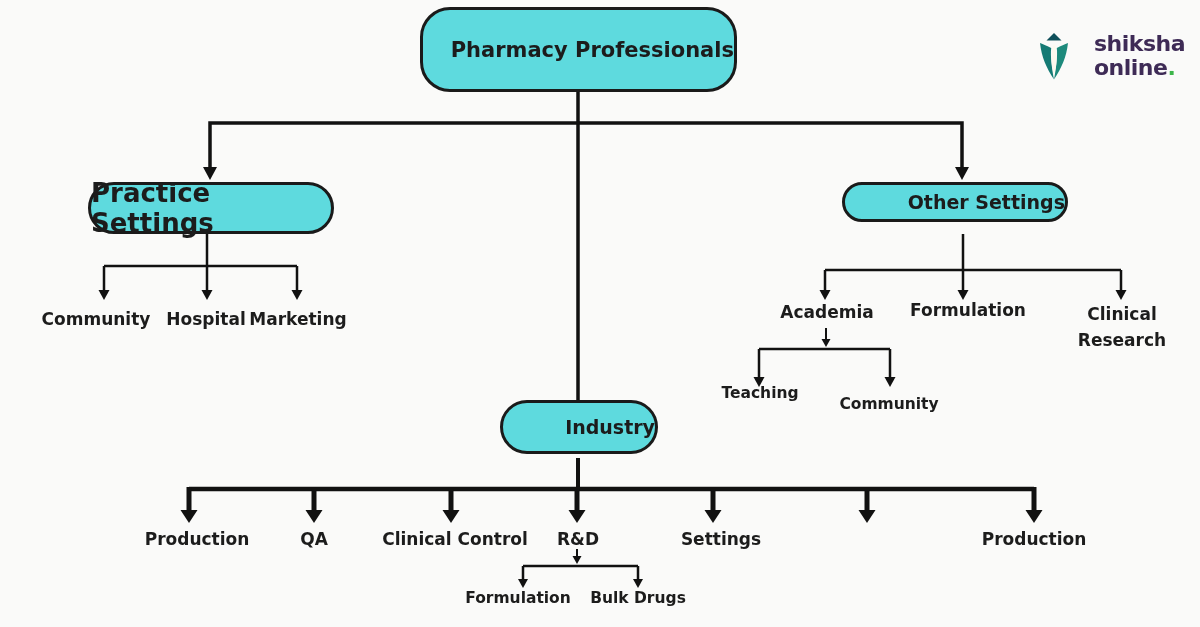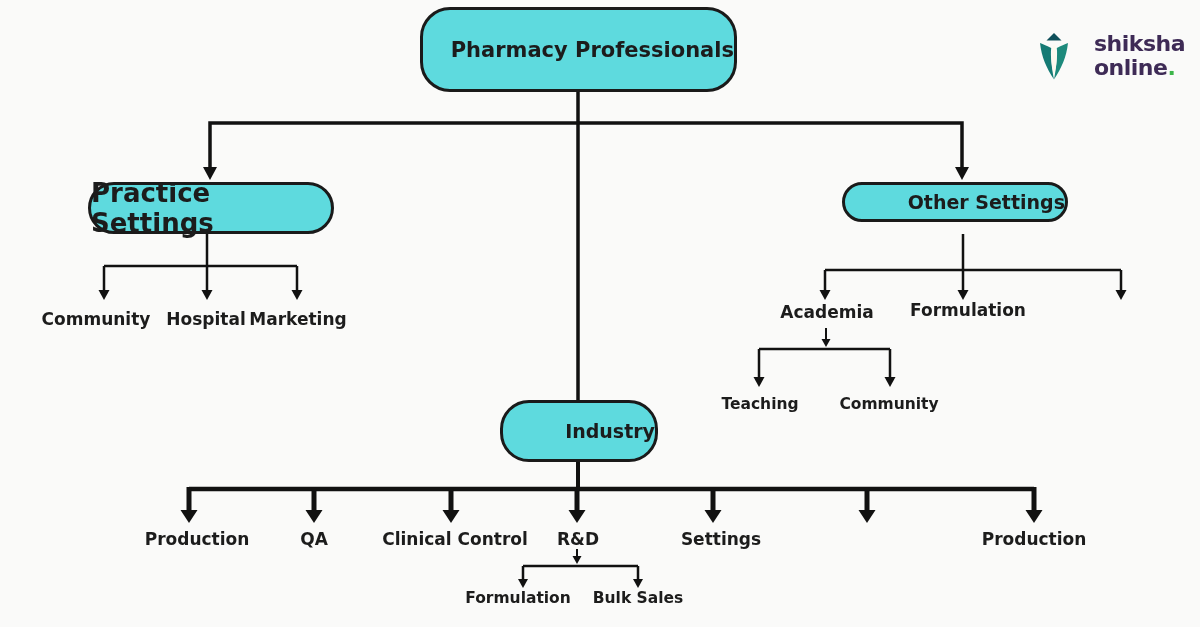--- a/index.html
+++ b/index.html
@@ -12,21 +12,21 @@
   .node {
     position:absolute; box-sizing:border-box;
     background:var(--node_fill,#5edade);
     border:3px solid var(--node_border,#1a1a1a);
     display:flex; align-items:center; justify-content:flex-end;
     font-weight:bold; color:var(--text,#1c1c1c);
   }
   .node-root     { left:420px; top:7px;   width:317px; height:85px; border-radius:30px; font-size:21px; }
   .node-practice { left:88px;  top:182px; width:246px; height:52px; border-radius:26px; font-size:26px; }
   .node-other    { left:842px; top:182px; width:226px; height:40px; border-radius:26px; font-size:19px; }
-  .node-industry { left:500px; top:400px; width:158px; height:62px; border-radius:29px; font-size:19px; }
+  .node-industry { left:500px; top:400px; width:158px; height:54px; border-radius:29px; font-size:19px; }
   .lbl {
     position:absolute; transform:translateX(-50%);
     font-weight:bold; white-space:nowrap; color:var(--text,#1c1c1c);
   }
   .lbl-md { font-size:17px; }
   .lbl-sm { font-size:15.5px; }
   .lbl-wrap { white-space:normal; width:114px; text-align:center; line-height:1.55; }
   .logo { position:absolute; left:1037px; top:32px; display:flex; gap:23px; align-items:flex-start; }
   .logo-icon { width:34px; height:50px; }
   .logo-text { font-weight:bold; color:var(--logo_purple,#3e2b56); font-size:22px; line-height:24px; letter-spacing:-0.5px; }
@@ -88,33 +88,34 @@
   <div class="node node-industry">
     <span>Industry</span>
   </div>
 
   <div class="lbl lbl-md" style="left:96px;  top:309px">Community</div>
   <div class="lbl lbl-md" style="left:206px; top:309px">Hospital</div>
   <div class="lbl lbl-md" style="left:298px; top:309px">Marketing</div>
 
   <div class="lbl lbl-md" style="left:827px;  top:302px">Academia</div>
   <div class="lbl lbl-md" style="left:968px;  top:300px">Formulation</div>
+  <div class="lbl lbl-md lbl-wrap" style="left:1122px; top:301px">Clinical Research</div>
 
-  <div class="lbl lbl-sm" style="left:760px; top:395px">Teaching</div>
+  <div class="lbl lbl-sm" style="left:760px; top:384px">Teaching</div>
   <div class="lbl lbl-sm" style="left:889px; top:395px">Community</div>
 
   <div class="lbl lbl-md" style="left:197px;  top:529px">Production</div>
   <div class="lbl lbl-md" style="left:314px;  top:529px">QA</div>
   <div class="lbl lbl-md" style="left:455px;  top:529px">Clinical Control</div>
   <div class="lbl lbl-md" style="left:578px;  top:529px">R&amp;D</div>
   <div class="lbl lbl-md" style="left:721px;  top:529px">Settings</div>
   <div class="lbl lbl-md" style="left:1034px; top:529px">Production</div>
 
   <div class="lbl lbl-sm" style="left:518px; top:589px">Formulation</div>
-  <div class="lbl lbl-sm" style="left:638px; top:589px">Bulk Sales</div>
+  <div class="lbl lbl-sm" style="left:638px; top:589px">Bulk Drugs</div>
 
   <div class="logo">
     <svg class="logo-icon" viewBox="0 0 34 50">
       <path d="M17,1 L24.5,8.5 L9.5,8.5 Z" fill="#0e4f5a"></path>
       <path d="M3,11 C4.5,25 9.5,36 17,47.5 C15,37 13.2,24 14.2,16 C10.2,14 6.2,12.2 3,11 Z" fill="#157a74"></path>
       <path d="M31,11 C29.5,25 24.5,36 17,47.5 C19,37 20.8,24 19.8,16 C23.8,14 27.8,12.2 31,11 Z" fill="#1d8a7c"></path>
       <path d="M17,11.5 C13.6,19.5 13.4,31 17,42.5 C20.6,31 20.4,19.5 17,11.5 Z" fill="#fdf9ee"></path>
     </svg>
     <div class="logo-text">
       <div>shiksha</div>

